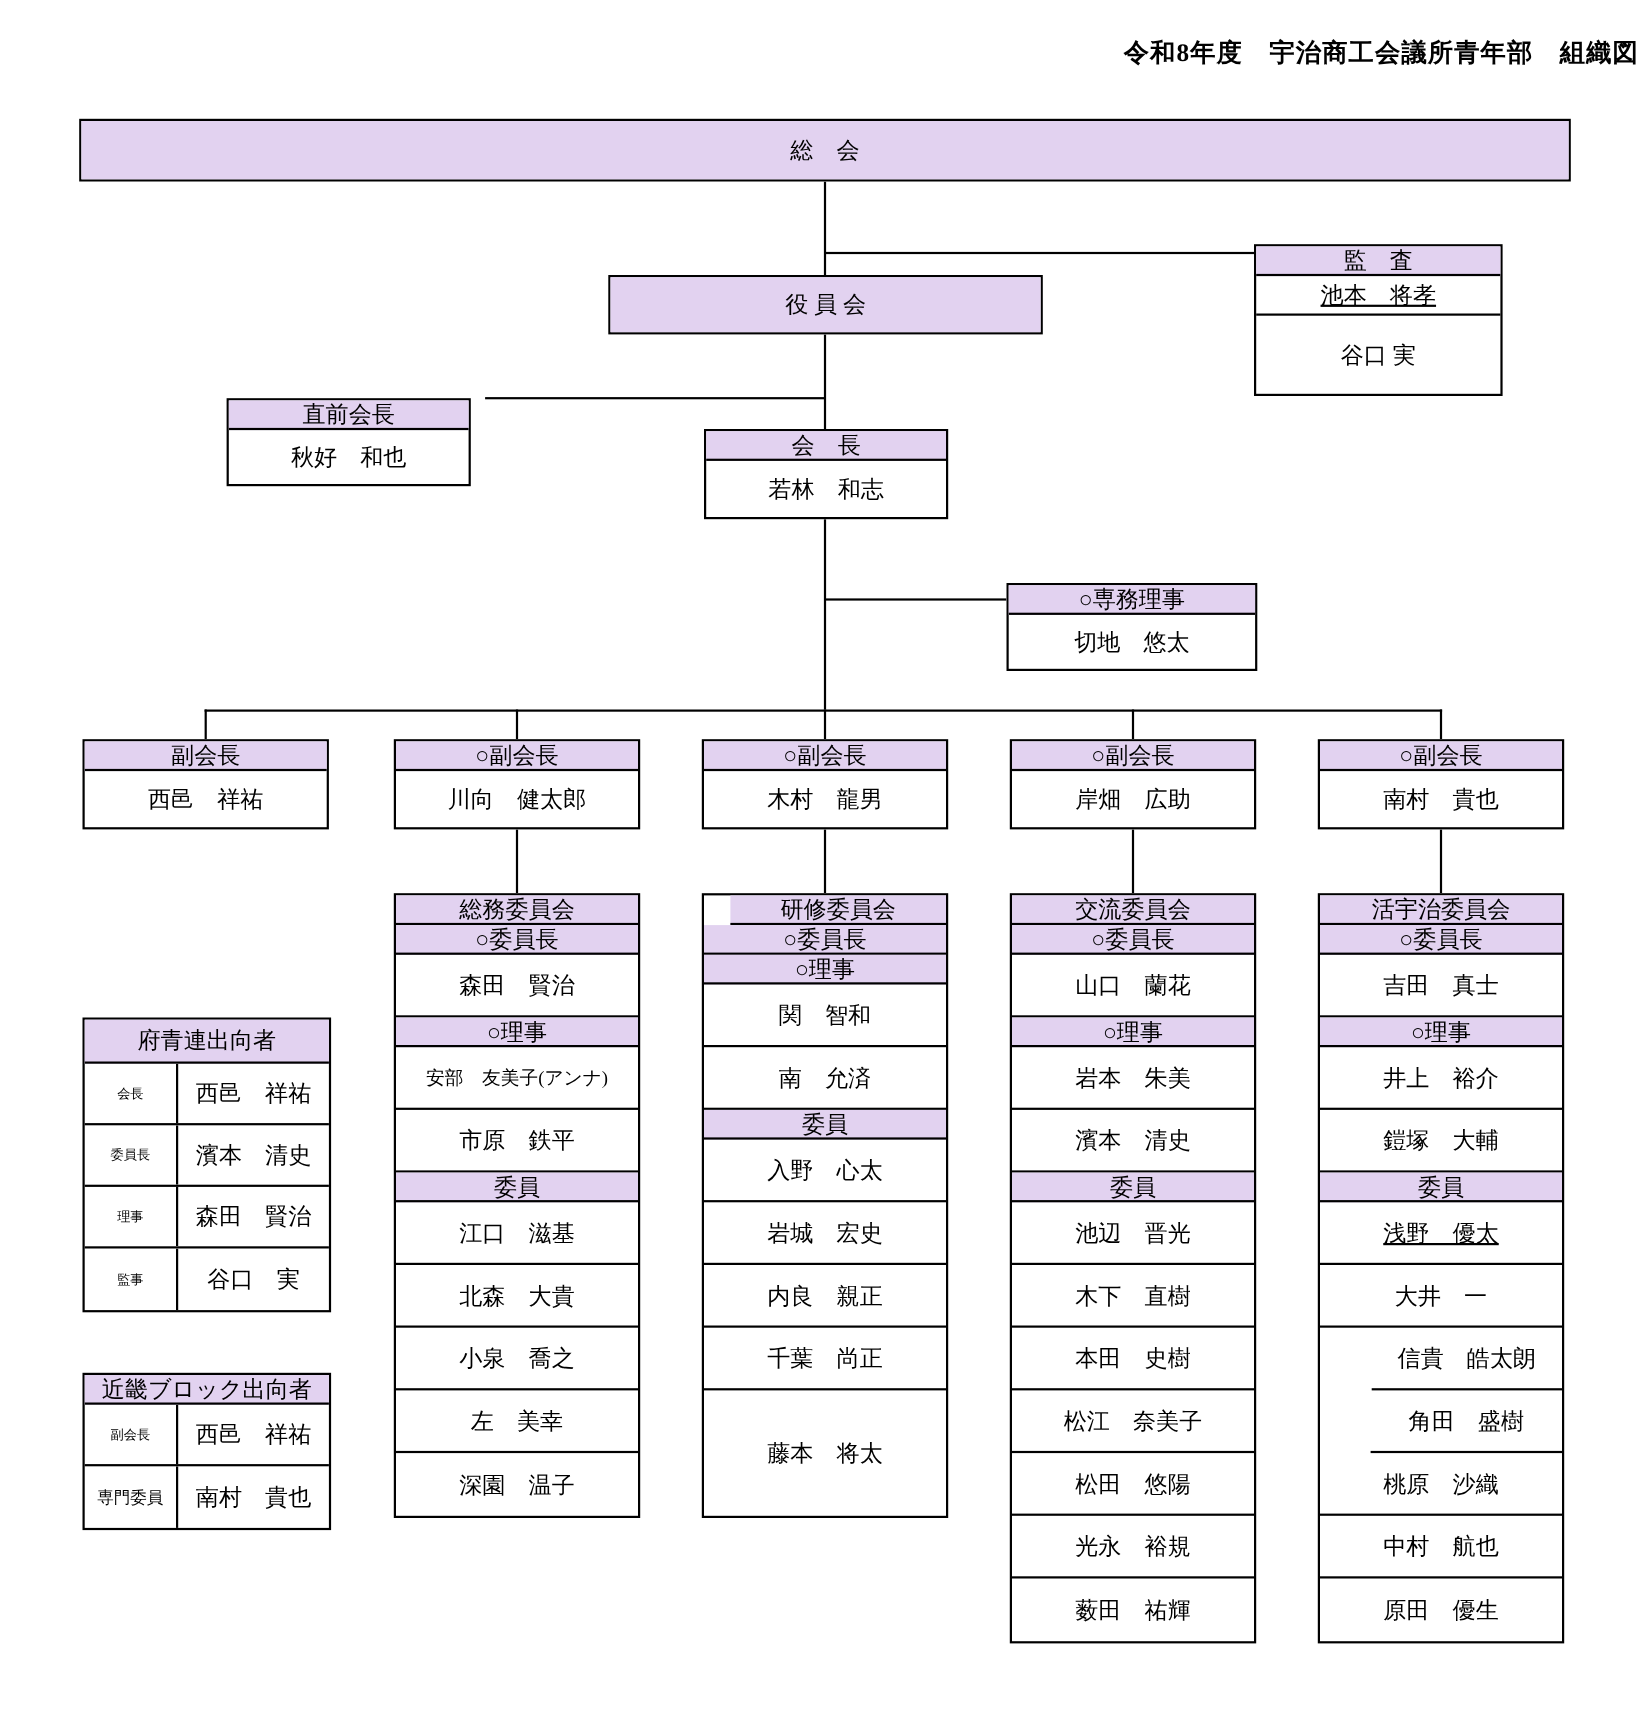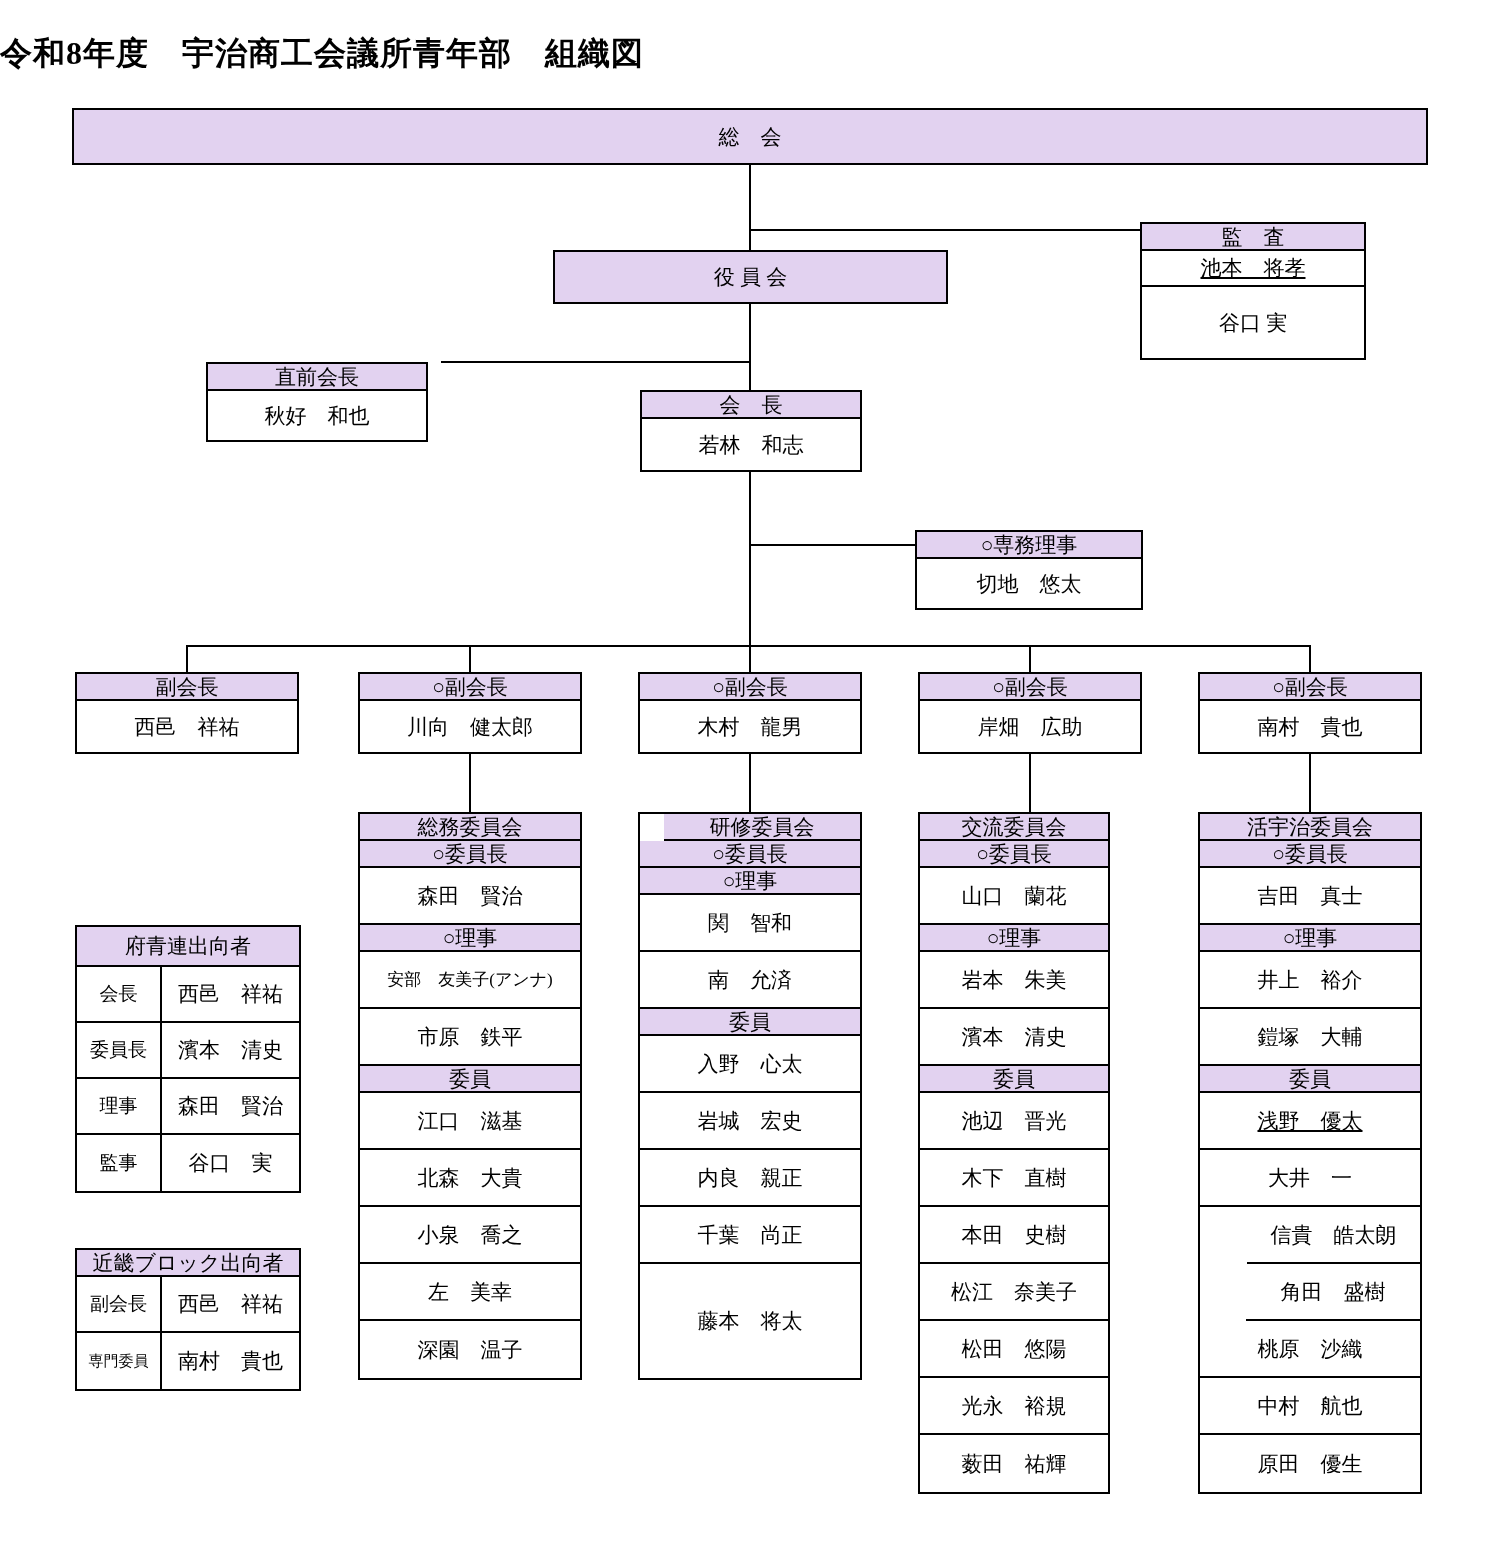--- a/index.html
+++ b/index.html
@@ -1,30 +1,30 @@
 <!DOCTYPE html>
 <html style="--lav: #E2D2F0;"><head>
 <meta charset="utf-8">
 <style>
   * { margin:0; padding:0; box-sizing:border-box; }
   html,body { background:#fff; }
   body { font-family:"Liberation Serif","DejaVu Serif",serif; color:#000; }
   .canvas { position:relative; width:1490px; height:1556px; background:#fff; overflow:hidden; }
-  .title { position:absolute; top:32px; left:0; width:100%; text-align:left;
-           font-size:32px; font-weight:bold; letter-spacing:1px; }
+  .title { position:absolute; top:32px; left:0; width:100%; text-align:right;
+           font-size:23px; font-weight:bold; letter-spacing:1px; }
   .box { position:absolute; border:2px solid #000; background:#fff;
          display:flex; flex-direction:column; }
   .cell { display:flex; align-items:center; justify-content:center;
           font-size:21px; border-bottom:2px solid #000; flex:0 0 auto;
           overflow:hidden; white-space:nowrap; }
   .cell:last-child { border-bottom:none; flex:1 1 auto; }
   .hdr { background:var(--lav,#E2D2F0); }
   .row2 { flex-direction:row; justify-content:flex-start; padding:0; }
   .role { width:85px; flex:0 0 85px; height:100%; display:flex; align-items:center;
-          justify-content:center; border-right:2px solid #000; font-size:19px; }
+          justify-content:center; border-right:2px solid #000; font-size:12px; }
   .rname { flex:1 1 auto; height:100%; display:flex; align-items:center;
            justify-content:center; font-size:21px; }
   .sm { font-size:17px; }
   .xs { font-size:15px; }
   .hline,.vline { position:absolute; background:#000; }
   .hline { height:2px; }
   .vline { width:2px; }
 </style>
 </head>
 <body>
@@ -120,21 +120,21 @@
       <div class="cell hdr" style="height: 27px;">○理事</div>
       <div class="cell name" style="height: 57px;">関　智和</div>
       <div class="cell name" style="height: 57px;">南　允済</div>
       <div class="cell hdr" style="height: 27px;">委員</div>
       <div class="cell name" style="height: 57px;">入野　心太</div>
       <div class="cell name" style="height: 57px;">岩城　宏史</div>
       <div class="cell name" style="height: 57px;">内良　親正</div>
       <div class="cell name" style="height: 57px;">千葉　尚正</div>
       <div class="cell name">藤本　将太</div>
     </div>
-  <div class="box committee" style="left:918px;top:812px;width:192px;height:682px">
+  <div class="box committee" style="left:918px;top:812px;width:224px;height:682px">
       <div class="cell hdr" style="height: 27px;">交流委員会</div>
       <div class="cell hdr" style="height: 27px;">○委員長</div>
       <div class="cell name" style="height: 57px;">山口　蘭花</div>
       <div class="cell hdr" style="height: 27px;">○理事</div>
       <div class="cell name" style="height: 57px;">岩本　朱美</div>
       <div class="cell name" style="height: 57px;">濱本　清史</div>
       <div class="cell hdr" style="height: 27px;">委員</div>
       <div class="cell name" style="height: 57px;">池辺　晋光</div>
       <div class="cell name" style="height: 57px;">木下　直樹</div>
       <div class="cell name" style="height: 57px;">本田　史樹</div>

